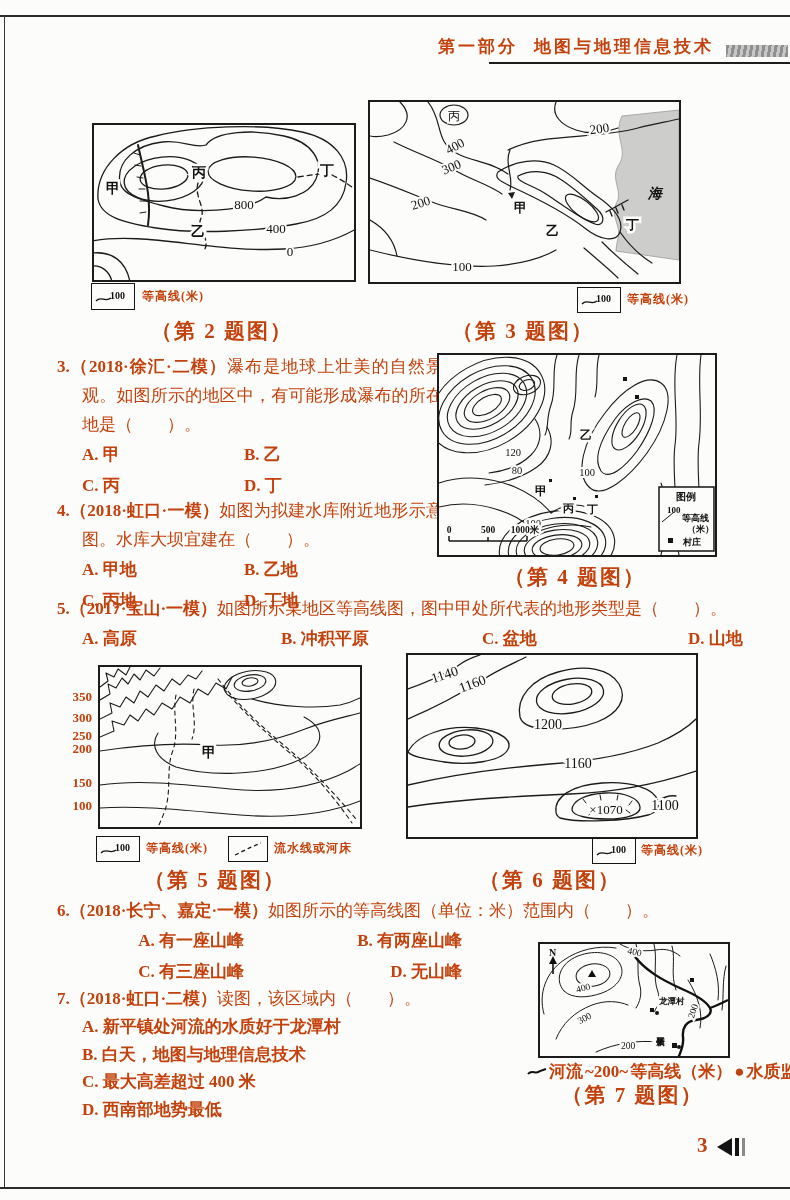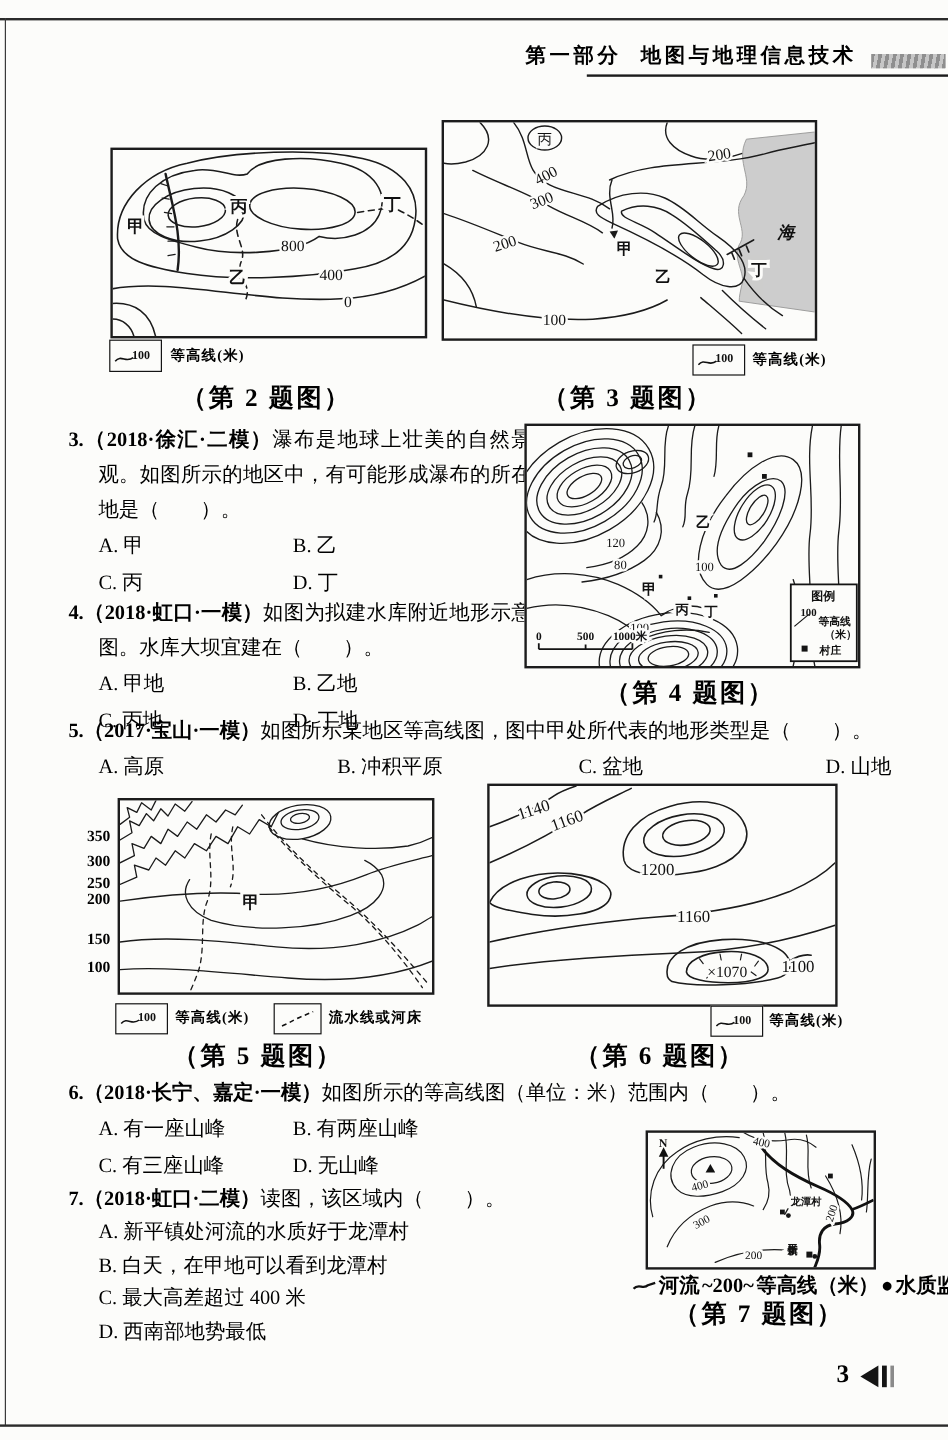--- a/index.html
+++ b/index.html
@@ -1,17 +1,17 @@
 <!DOCTYPE html>
 <html><head>
 <meta charset="utf-8">
 <style>
   html,body{margin:0;padding:0;background:#e9e9e9;}
   .page{position:relative;width:790px;height:1200px;margin:0 auto;background:#fcfcfa;
-        font-family:"Liberation Serif","DejaVu Serif",serif;color:#000000;overflow:hidden;}
+        font-family:"Liberation Serif","DejaVu Serif",serif;color:#c2410c;overflow:hidden;}
   .abs{position:absolute;}
   
   .rule-top{left:0;right:0;top:15px;height:2px;background:#2b2b2b;}
   .rule-left{left:4px;top:15px;width:1px;height:1173px;background:#3a3a3a;}
   .rule-bottom{left:0;right:0;top:1187px;height:2px;background:#2b2b2b;}
   
   .hdr-text{top:35px;right:76px;font-size:17px;font-weight:700;letter-spacing:3px;white-space:nowrap;}
   .hdr-part{margin-right:16px;}
   .hdr-bar{right:2px;top:45px;width:62px;height:12px;
            background:repeating-linear-gradient(100deg,#8f8f8f 0 3px,#c6c6c6 3px 6px);}
@@ -28,21 +28,21 @@
   .cn{paint-order:stroke;stroke:#fcfcfa;stroke-width:4px;}
   .sea-t{font-weight:700;font-style:italic;}
   
   .q{font-size:17px;line-height:29px;}
   .stem{margin:0;text-align:justify;padding-left:25px;text-indent:-25px;}
   .qnum,.qsrc{font-weight:700;}
   .opts{display:grid;padding-left:25px;line-height:31px;}
   .opts2{grid-template-columns:162px auto;}
   .opts4{grid-template-columns:155px 157px 162px auto;gap:44px;}
   .opts1{grid-template-columns:auto;line-height:27.5px;}
-  .opt{white-space:nowrap;}
+  .opt{white-space:nowrap;font-weight:bold;}
   
   .lg7{font-size:17px;font-weight:700;white-space:nowrap;display:flex;align-items:center;gap:2px;}
   
   .pageno{font-size:21px;font-weight:700;}
   .mark-tri{width:0;height:0;border-top:9px solid transparent;border-bottom:9px solid transparent;border-right:15px solid #141414;}
   .mark-bar{display:inline-block;width:4px;height:18px;background:#141414;margin-left:3px;}
   .mark-bar.b2{background:#8a8a8a;width:3px;}
 </style>
 </head>
 <body>
@@ -315,33 +315,33 @@
     <svg width="38" height="18" viewBox="0 0 38 18">
       <path d="M2,13 C7,7 11,15 17,10" fill="none" stroke="#111" stroke-width="1.3"></path>
       <text x="16" y="11" font-size="10" font-weight="700">100</text>
     </svg>
   </div>
   <div class="abs lglabel" style="left:641px;top:842px;">等高线(米)</div>
   <div class="abs figcap" style="left:470px;top:866px;width:160px;">（第 6 题图）</div>
 
   <section class="abs q" style="left:57px;top:896px;width:644px;">
     <p class="stem"><span class="qnum">6.</span><span class="qsrc">（2018·长宁、嘉定·一模）</span><span>如图所示的等高线图（单位：米）范围内（　　）。</span></p>
-    <div class="opts opts2" style="width:380px;">
+    <div class="opts opts2" style="width:380px;text-align:right;">
       <span class="opt">A. 有一座山峰</span>
       <span class="opt">B. 有两座山峰</span>
       <span class="opt">C. 有三座山峰</span>
       <span class="opt">D. 无山峰</span>
     </div>
   </section>
 
   <section class="abs q" style="left:57px;top:984px;width:470px;">
     <p class="stem"><span class="qnum">7.</span><span class="qsrc">（2018·虹口·二模）</span><span>读图，该区域内（　　）。</span></p>
     <div class="opts opts1">
       <span class="opt">A. 新平镇处河流的水质好于龙潭村</span>
-      <span class="opt">B. 白天，在甲地可以看到龙潭村</span>
+      <span class="opt">B. 白天，地图与地理信息技术</span>
       <span class="opt">C. 最大高差超过 400 米</span>
       <span class="opt">D. 西南部地势最低</span>
     </div>
   </section>
 
   <div class="abs figframe" style="left:538px;top:942px;width:188px;height:112px;">
     <svg width="188" height="112" viewBox="0 0 188 112">
       <g fill="none" stroke="#1b1b1b" stroke-width="1" stroke-linecap="round">
         <ellipse cx="53" cy="31" rx="17" ry="11" transform="rotate(-8 53 31)"></ellipse>
         <path d="M24,47 C14,36 20,19 38,12 C56,5 74,9 80,20 C86,31 78,43 62,49 C48,54 32,55 24,47 Z"></path>

